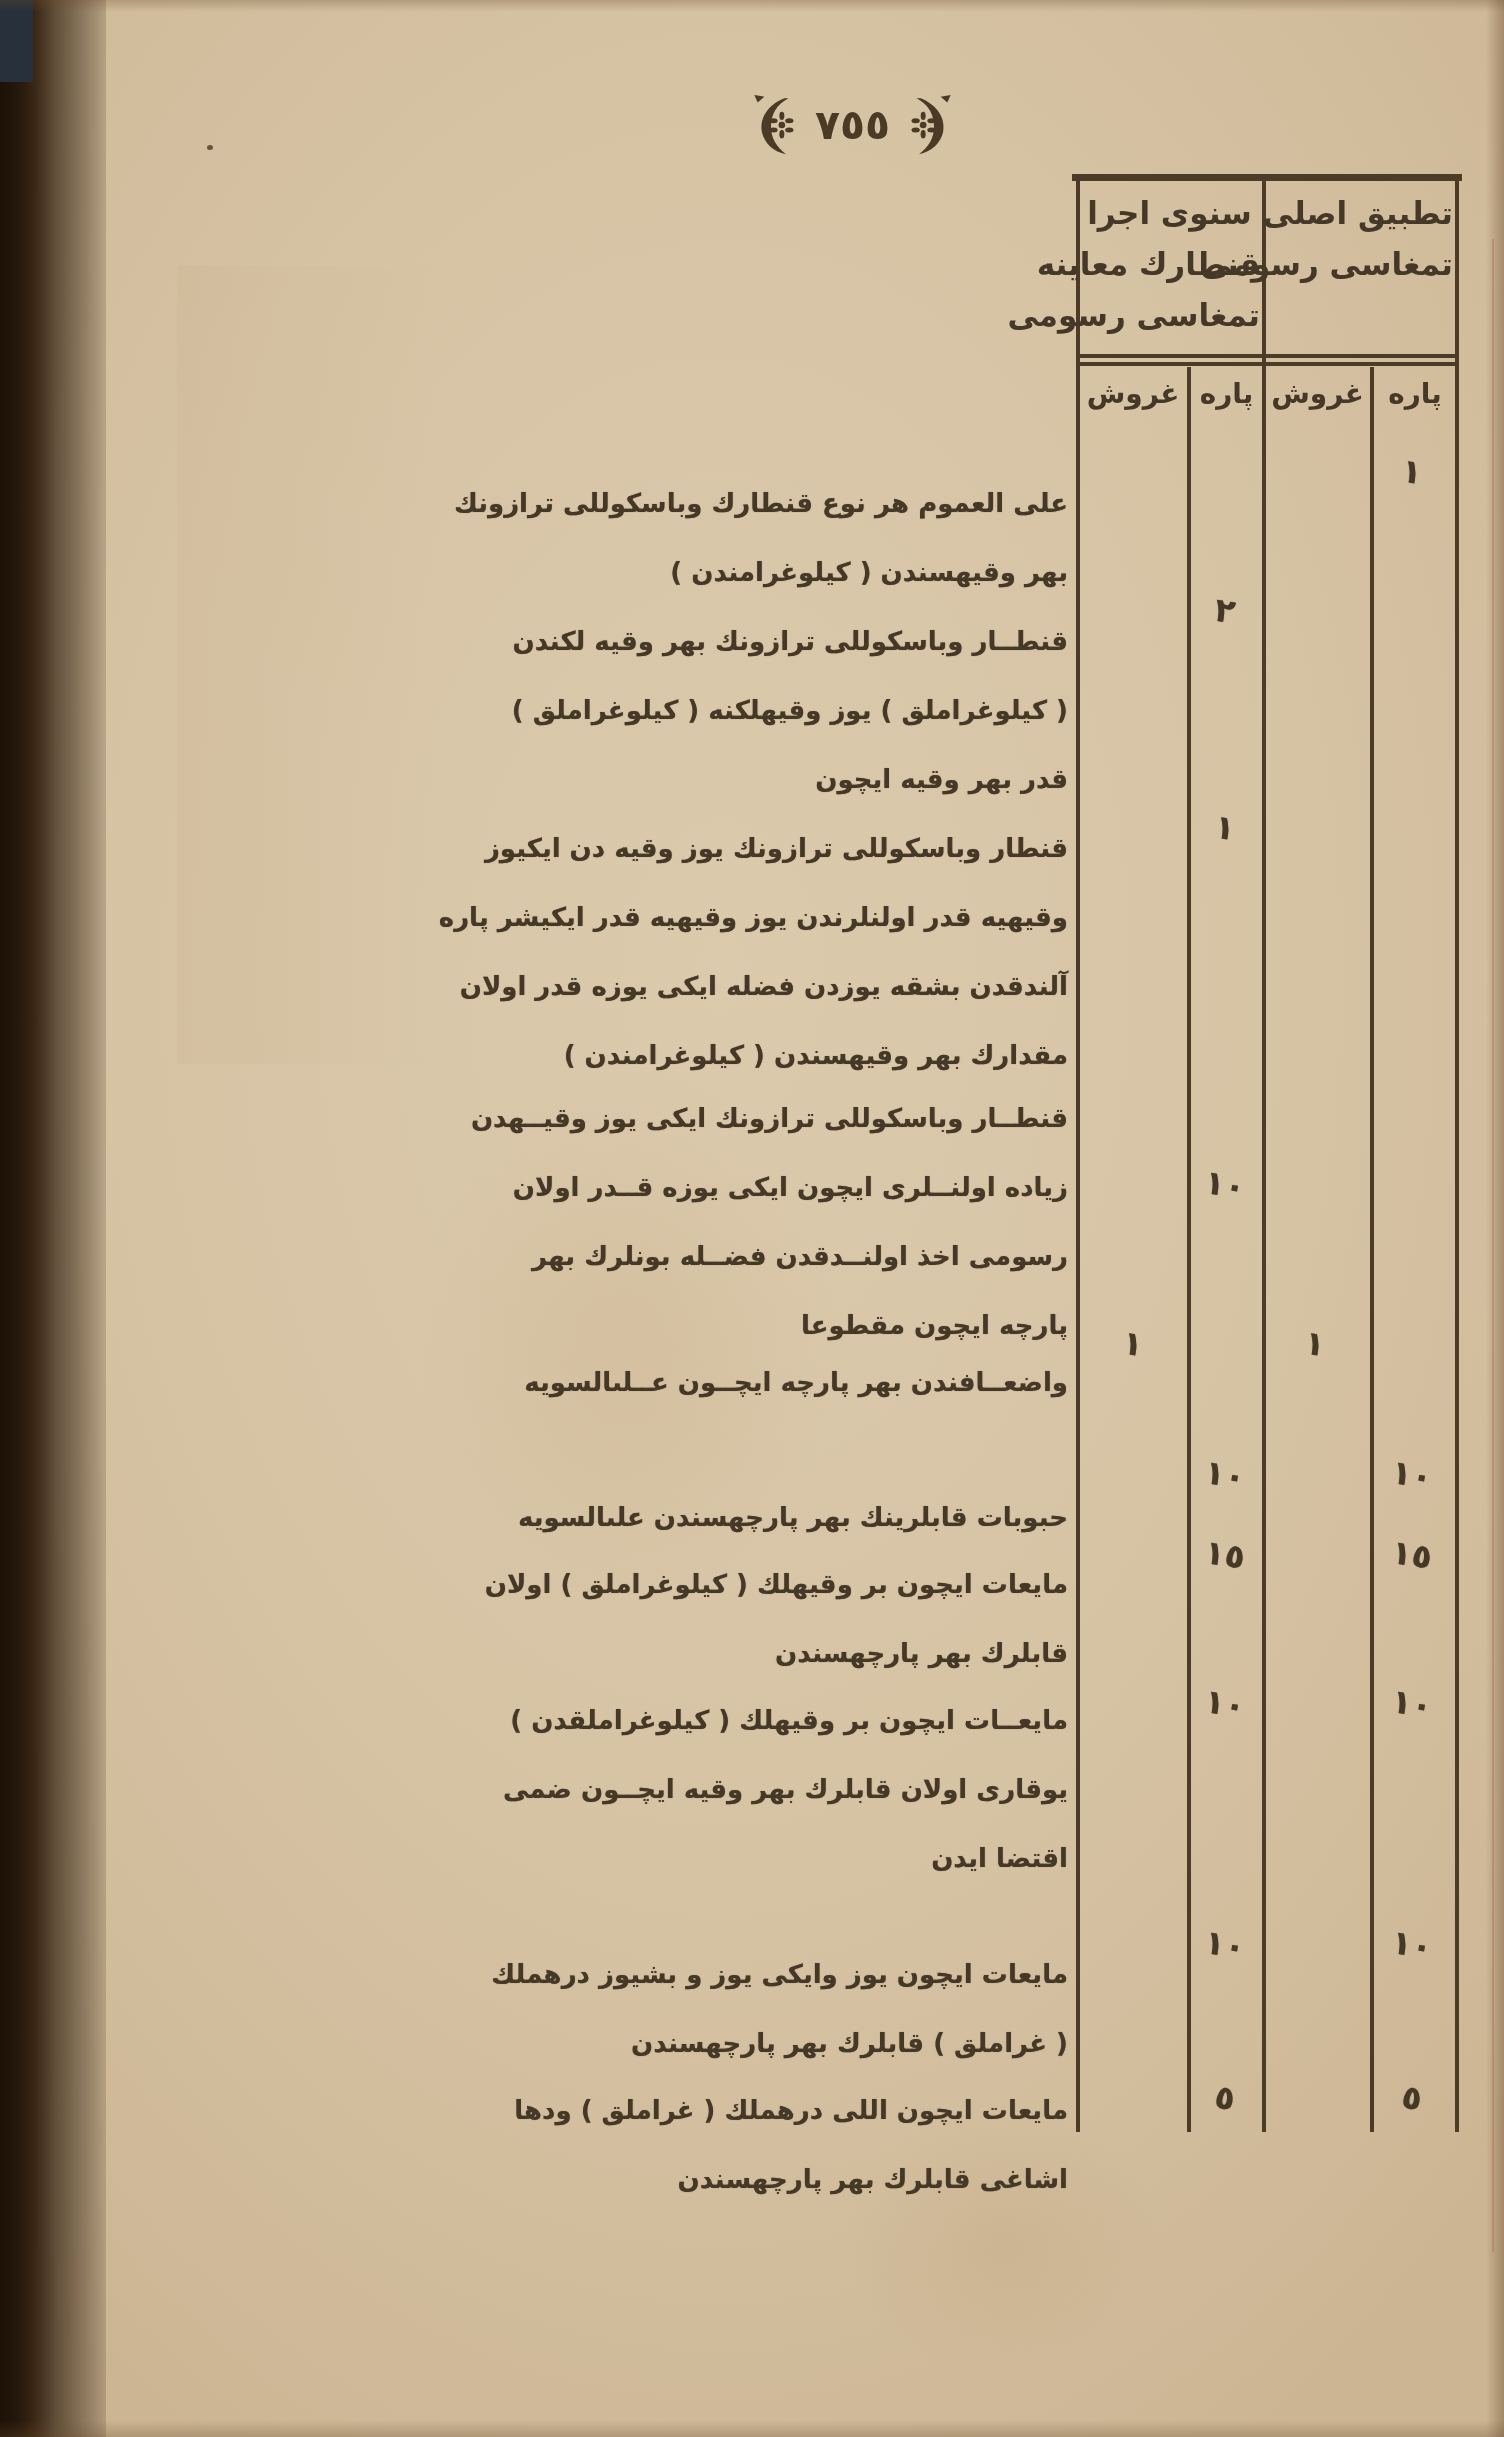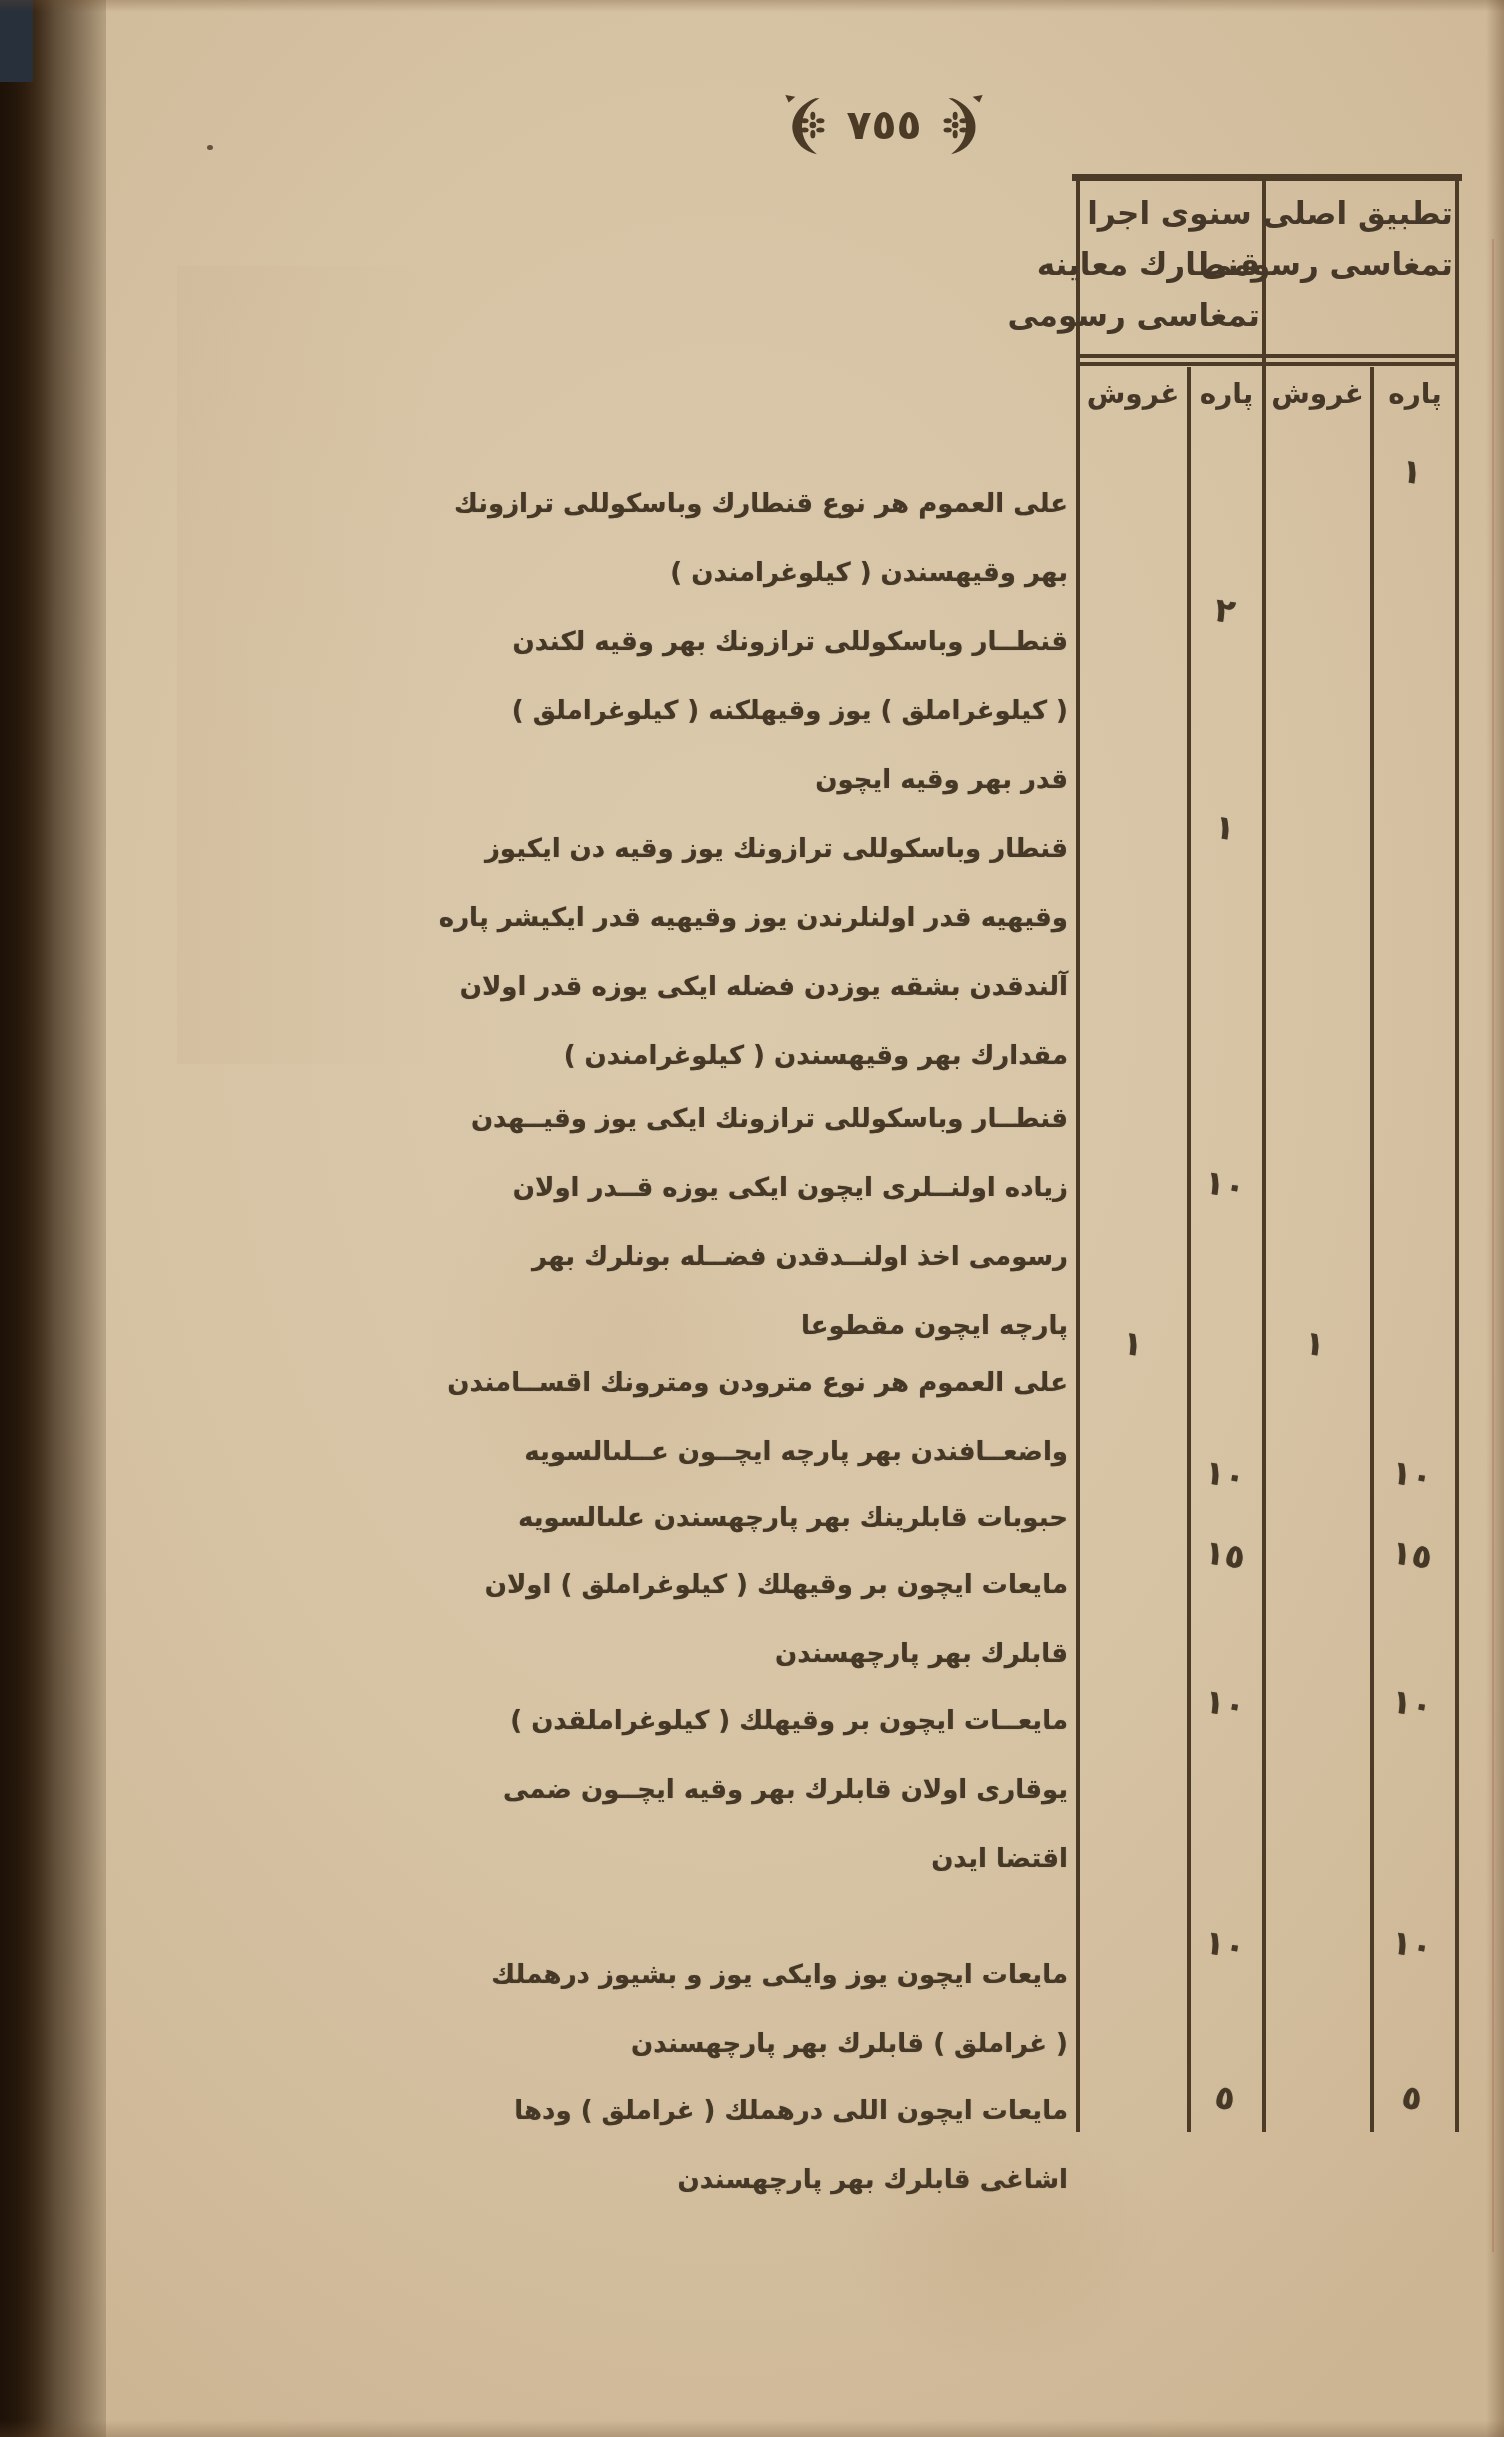--- a/index.html
+++ b/index.html
@@ -24,21 +24,21 @@
   .stain-a{position:absolute;left:416px;top:1063px;width:425px;height:549px;border-radius:50%;
     background:radial-gradient(closest-side,rgba(160,122,70,.09),rgba(160,122,70,0));}
   .stain-b{position:absolute;left:842px;top:2109px;width:319px;height:266px;border-radius:50%;
     background:radial-gradient(closest-side,rgba(160,122,70,.10),rgba(160,122,70,0));}
   .stain-c{position:absolute;left:177px;top:266px;width:266px;height:798px;
     background:linear-gradient(to right,rgba(150,115,70,.05),rgba(150,115,70,0));}
   .speck{position:absolute;left:207px;top:145px;width:6.2px;height:5.3px;border-radius:50%;background:rgba(72,56,36,.8);}
 
   
   .pageno{position:absolute;left:751px;top:85px;width:266px;height:80px;display:flex;
-    align-items:center;justify-content:center;gap:14px;color:#4a3a26;}
+    align-items:center;gap:14px;color:#4a3a26;}
   .pageno .num{font-size:41px;font-weight:bold;letter-spacing:2.7px;line-height:1;}
   .orn{width:50px;height:64px;}
   .orn.flip{transform:scaleX(-1);}
 
   
   .tl{position:absolute;background:#4b3b27;}
   .t-top  {left:1072px;top:174px;width:390px;height:7px;}
   .v-left {left:1076px;top:177px;width:3.5px;height:1955px;}
   .v-a    {left:1187px;top:367px;width:3.5px;height:1765px;}
   .v-b    {left:1262px;top:177px;width:3.5px;height:1955px;}
@@ -160,21 +160,20 @@
       </div>
       <div class="fee" style="left: 1184px; top: 811px;">١</div>
       <div class="para" style="top: 1084px;">
         <div class="tline">قنطــار وباسكوللى ترازونك ايكى يوز وقيــهدن</div>
         <div class="tline">زياده اولنــلرى ايچون ايكى يوزه قــدر اولان</div>
         <div class="tline">رسومى اخذ اولنــدقدن فضــله بونلرك بهر</div>
         <div class="tline">پارچه ايچون مقطوعا</div>
       </div>
       <div class="fee" style="left: 1184px; top: 1168px;">١٠</div>
       <div class="para" style="top: 1348px;">
-        <div class="tline">على العموم هر نوع مترودن ومترونك اقســامندن</div>
         <div class="tline">واضعــافندن بهر پارچه ايچــون عــلىالسويه</div>
       </div>
       <div class="fee" style="left: 1274px; top: 1327px;">١</div>
       <div class="fee" style="left: 1092px; top: 1327px;">١</div>
       <div class="para" style="top: 1483px;">
         <div class="tline">حبوبات قابلرينك بهر پارچهسندن علىالسويه</div>
       </div>
       <div class="fee" style="left: 1371px; top: 1458px;">١٠</div>
       <div class="fee" style="left: 1184px; top: 1458px;">١٠</div>
       <div class="para" style="top: 1550px;">

